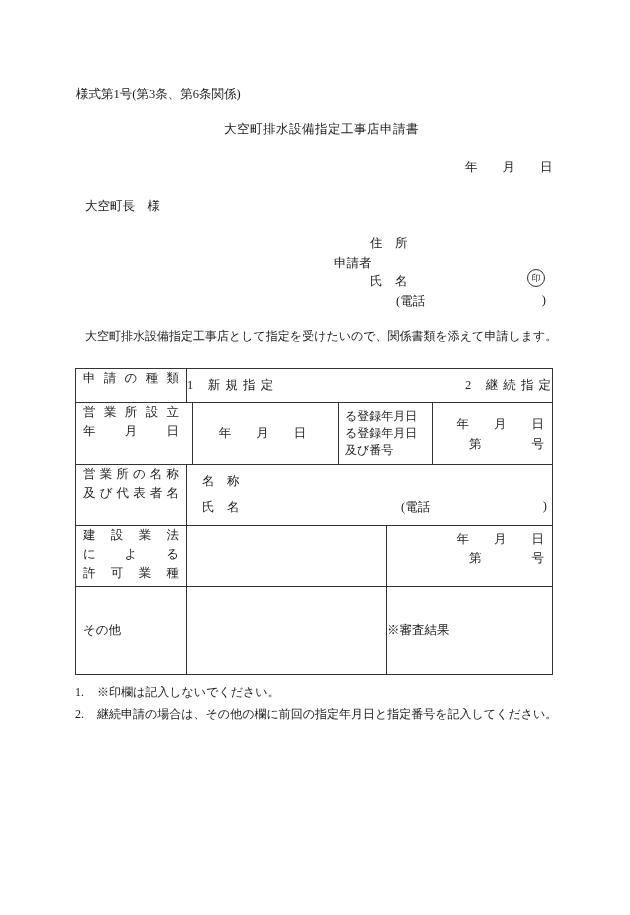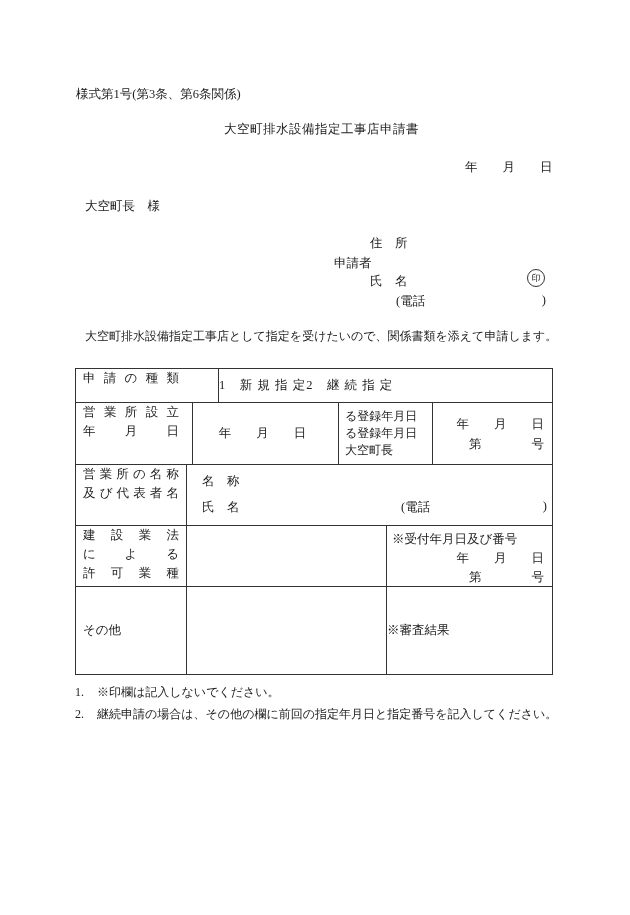--- a/index.html
+++ b/index.html
@@ -39,21 +39,21 @@
   .t-cell { box-sizing:border-box; position:relative; }
   .t-cell + .t-cell { border-left:1px solid #333; }
 
   .r1 { height:33px; } .r2 { height:62px;gap:6px; } .r3 { height:61px; }
   .r4 { height:61px; } .r5 { height:88px; }
 
   .c-label { width:110px; flex:none; padding:0 7px; display:flex; flex-direction:column; justify-content:flex-start; }
   .jline { text-align:justify; text-align-last:justify; line-height:19px; }
   .c-fill { flex:1; }
 
-  .type-options { display:flex; align-items:center; justify-content:flex-start; letter-spacing:1px;margin-left:32px; }
+  .type-options { display:flex; align-items:center; justify-content:space-between; letter-spacing:1px; }
 
   .c-estdate { width:140px; flex:none; display:flex; align-items:center; justify-content:center; }
   .c-reglabel { width:88px; flex:none; padding:5px 2px 0 6px; line-height:17px; font-size:12px; }
   .c-regval { flex:1; display:flex; flex-direction:column; justify-content:center; padding-right:8px; text-align:right; line-height:20px; }
 
   .c-office { flex:1; padding:8px 10px 9px 15px; display:flex; flex-direction:column; justify-content:space-between; }
   .office-line2 { position:relative; }
   .office-phone { position:absolute; left:199px; top:0; width:146px; display:flex; justify-content:space-between; }
 
   .c-blank-mid { width:200px; flex:none; }
@@ -107,21 +107,21 @@
       <div class="t-cell c-label">
         <div class="jline">営 業 所 設 立</div>
         <div class="jline">年 月 日</div>
       </div>
       <div class="t-cell c-estdate">
         <span>年　　月　　日</span>
       </div>
       <div class="t-cell c-reglabel">
         <div>る登録年月日</div>
         <div>る登録年月日</div>
-        <div>大空町長</div>
+        <div>及び番号</div>
       </div>
       <div class="t-cell c-regval">
         <div>年　　月　　日</div>
         <div>第　　　　号</div>
       </div>
     </div>
 
     <div class="t-row r3">
       <div class="t-cell c-label">
         <div class="jline">営 業 所 の 名 称</div>
@@ -140,21 +140,20 @@
     </div>
 
     <div class="t-row r4">
       <div class="t-cell c-label">
         <div class="jline">建 設 業 法</div>
         <div class="jline">に よ る</div>
         <div class="jline">許 可 業 種</div>
       </div>
       <div class="t-cell c-blank-mid"></div>
       <div class="t-cell c-admin">
-        <div>※受付年月日及び番号</div>
         <div class="right">年　　月　　日</div>
         <div class="right">第　　　　号</div>
       </div>
     </div>
 
     <div class="t-row r5">
       <div class="t-cell c-label c-other-label">
         <div>その他</div>
       </div>
       <div class="t-cell c-blank-mid"></div>

